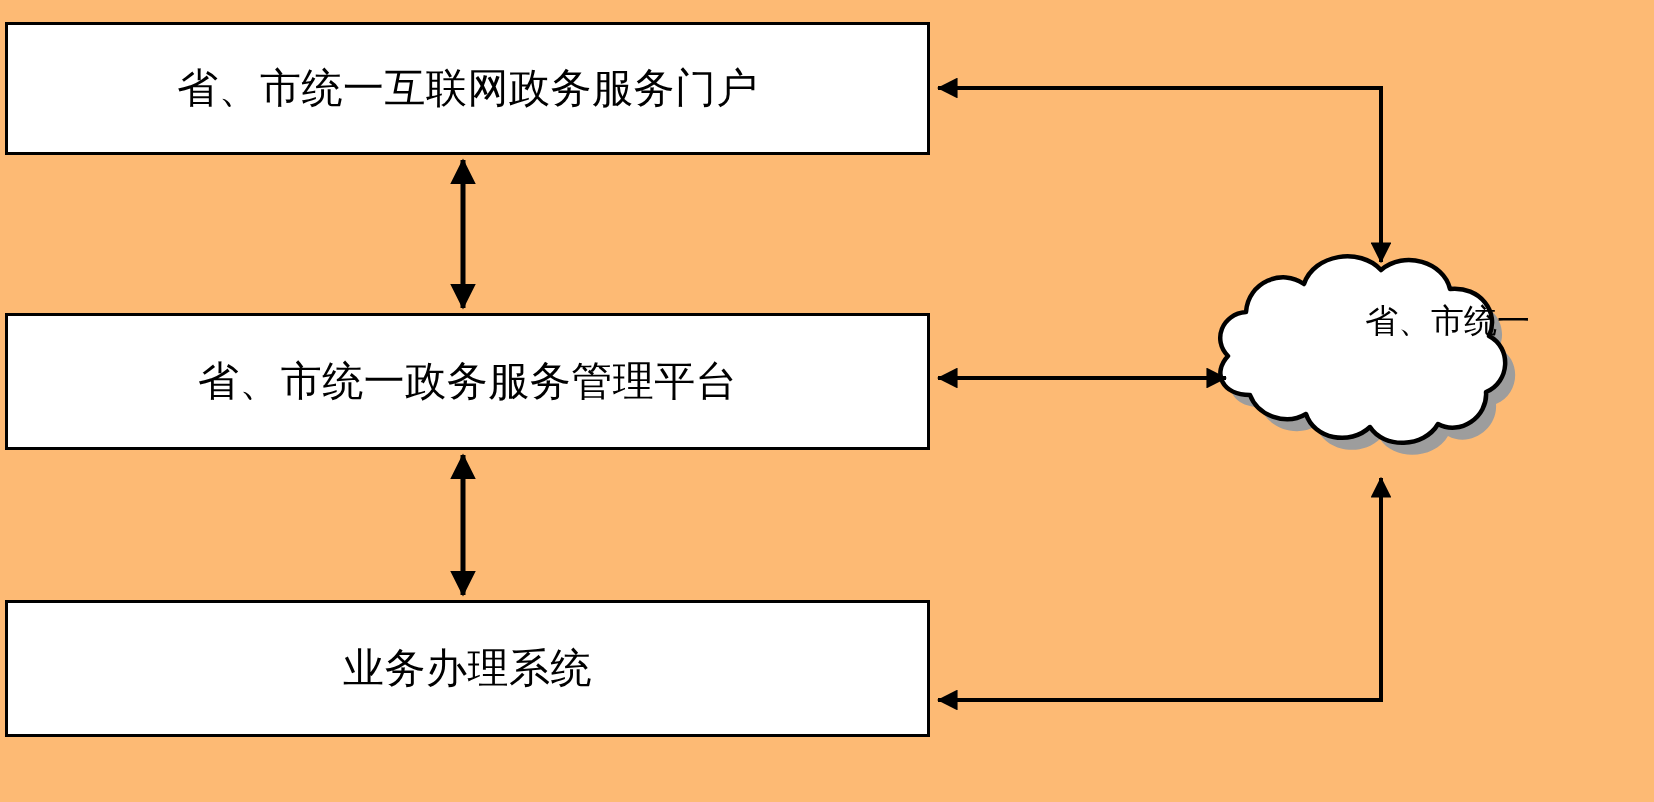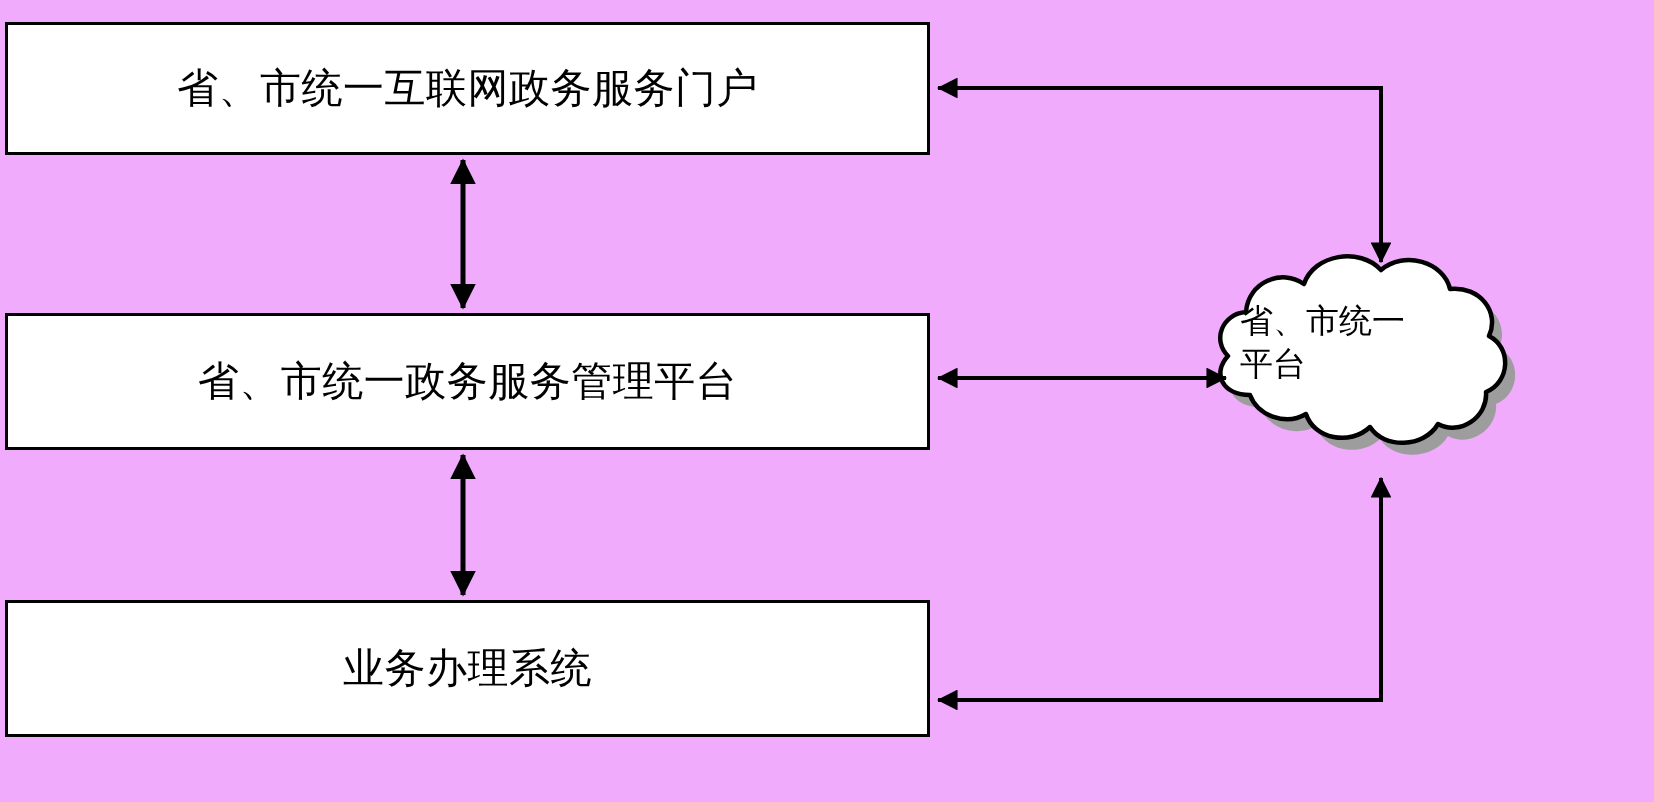--- a/index.html
+++ b/index.html
@@ -7,21 +7,21 @@
     padding: 0;
     background: #ffffff;
   }
   body {
     font-family: "DejaVu Sans", "Liberation Sans", sans-serif;
   }
   #diagram-root {
     position: relative;
     width: 1654px;
     height: 802px;
-    background: #f0abfc;
+    background: #fdba74;
     overflow: hidden;
   }
   #diagram-svg {
     position: absolute;
     left: 0;
     top: 0;
     width: 1654px;
     height: 802px;
     display: block;
   }
@@ -45,21 +45,21 @@
   }
   #box-portal  { left: 5px;  top: 22px;  width: 925px; height: 133px; }
   #box-manage  { left: 5px;  top: 313px; width: 925px; height: 137px; }
   #box-service { left: 5px;  top: 600px; width: 925px; height: 137px; justify-content: center; }
 
   .cloud-label {
     position: absolute;
     left: 1240px;
     top: 300px;
     width: 290px;
-    text-align: left;
+    text-align: right;
     font-size: 33px;
     line-height: 1.30;
     color: #000000;
     font-weight: 400;
     pointer-events: none;
   }
 </style>
 </head>
 <body>
 
@@ -133,16 +133,15 @@
   <div class="node-box" id="box-manage">
     <span class="node-label">省、市统一政务服务管理平台</span>
   </div>
 
   <div class="node-box" id="box-service">
     <span class="node-label">业务办理系统</span>
   </div>
 
   <div class="cloud-label">
     <div>省、市统一</div>
-    <div>平台</div>
   </div>
 
 </div>
 
 </body></html>

